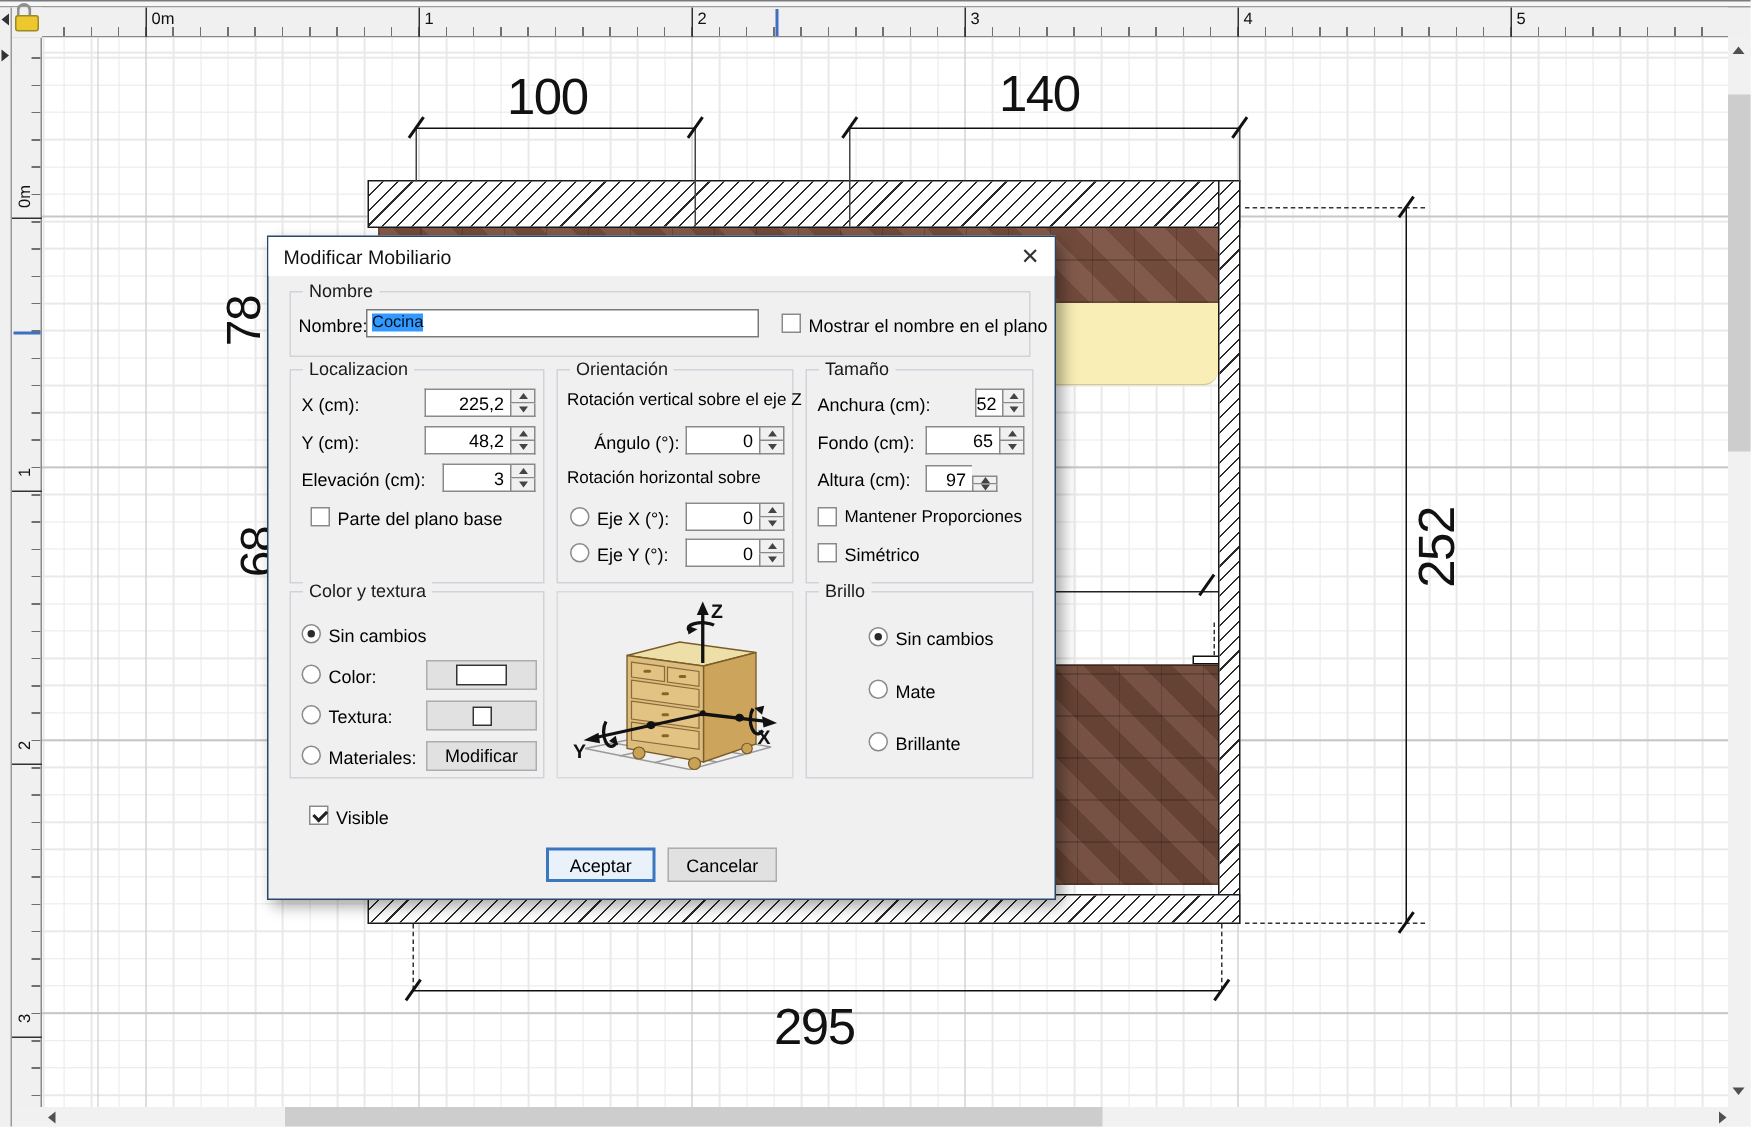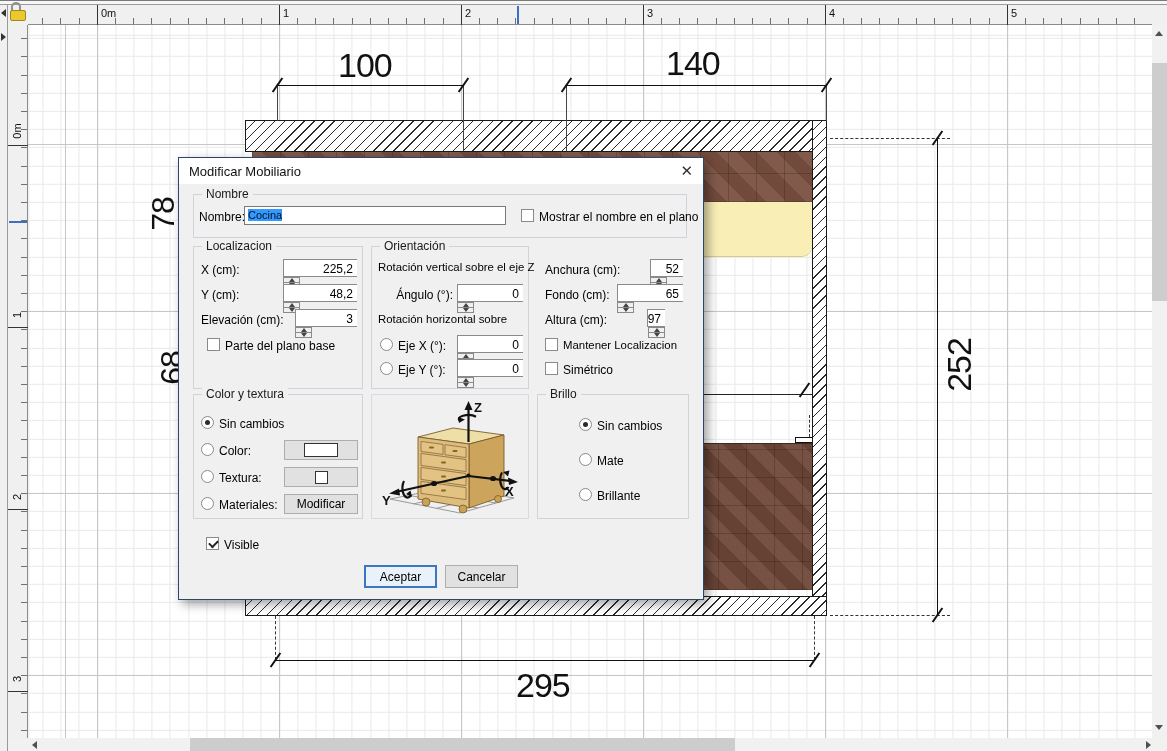--- a/index.html
+++ b/index.html
@@ -74,21 +74,21 @@
   
   #dialog{left:178px;top:157px;width:524px;height:441px;background:#f0f0f0;
     border:1px solid #27486a;box-sizing:content-box;z-index:20;box-shadow:4px 4px 10px rgba(0,0,0,.38);}
   #dlg-titlebar{left:0;top:0;width:524px;height:26px;background:#fff;}
   #dlg-title{left:10px;top:6px;font-size:13px;color:#111;}
   #dlg-close{right:10px;top:4px;font-size:15px;color:#333;cursor:default;}
   .group{position:absolute;border:1px solid #d0d4da;box-sizing:border-box;}
   .legend{position:absolute;top:-8px;left:8px;background:#f0f0f0;padding:0 4px;font-size:12px;color:#1a1a1a;white-space:nowrap;}
   .lbl{position:absolute;font-size:12px;color:#000;white-space:nowrap;}
   .lbl.small{font-size:11.4px;}
-  .spinner{position:absolute;display:flex;box-sizing:border-box;flex-direction:column;}
+  .spinner{position:absolute;display:flex;box-sizing:border-box;}
   .spinner .val{flex:1;background:#fff;border:1px solid #8a8a8a;border-right:none;text-align:right;
       font-size:12px;padding:2px 4px 0 0;box-sizing:border-box;color:#000;}
   .spinner .btns{width:17px;display:flex;flex-direction:column;}
   .sb{flex:1;background:#f0f0f0;border:1px solid #8a8a8a;display:flex;align-items:center;justify-content:center;}
   .sb + .sb{border-top:none;}
   .sb .t-up{width:0;height:0;border-left:3px solid transparent;border-right:3px solid transparent;border-bottom:4px solid #444;}
   .sb .t-dn{width:0;height:0;border-left:3px solid transparent;border-right:3px solid transparent;border-top:4px solid #444;}
   .radio{position:absolute;width:13px;height:13px;border:1px solid #8a8a8a;border-radius:50%;background:#fff;box-sizing:border-box;}
   .radio.sel::after{content:'';position:absolute;left:3px;top:3px;width:5px;height:5px;border-radius:50%;background:#2b2b2b;}
   .checkbox{position:absolute;width:13px;height:13px;border:1px solid #8a8a8a;background:#fff;box-sizing:border-box;}
@@ -298,20 +298,23 @@
     <div class="btns">
         <div class="sb">
           <span class="t-up"></span>
         </div>
         <div class="sb">
           <span class="t-dn"></span>
         </div>
       </div>
   </div>
 
+  <div class="group" style="left:358px;top:88px;width:152px;height:143px;">
+    <div class="legend">Tamaño</div>
+  </div>
   <div class="lbl" style="left:366px;top:105px;">Anchura (cm):</div>
   <div class="spinner" style="left:438px;top:101px;width:66px;height:19px;padding-left:33px;">
     <div class="val">52</div>
     <div class="btns">
         <div class="sb">
           <span class="t-up"></span>
         </div>
         <div class="sb">
           <span class="t-dn"></span>
         </div>
@@ -335,21 +338,21 @@
     <div class="btns">
         <div class="sb">
           <span class="t-up"></span>
         </div>
         <div class="sb">
           <span class="t-dn"></span>
         </div>
       </div>
   </div>
   <div class="checkbox" style="left:366px;top:180px;"></div>
-  <div class="lbl small" style="left:384px;top:181px;">Mantener Localizacion</div>
+  <div class="lbl small" style="left:384px;top:181px;">Mantener Proporciones</div>
   <div class="checkbox" style="left:366px;top:204px;"></div>
   <div class="lbl" style="left:384px;top:205px;">Simétrico</div>
 
   <div class="group" style="left:14px;top:236px;width:170px;height:125px;">
     <div class="legend">Color y textura</div>
   </div>
   <div class="radio sel" style="left:22px;top:258px;"></div>
   <div class="lbl" style="left:40px;top:259px;">Sin cambios</div>
   <div class="radio" style="left:22px;top:285px;"></div>
   <div class="lbl" style="left:40px;top:286px;">Color:</div>

